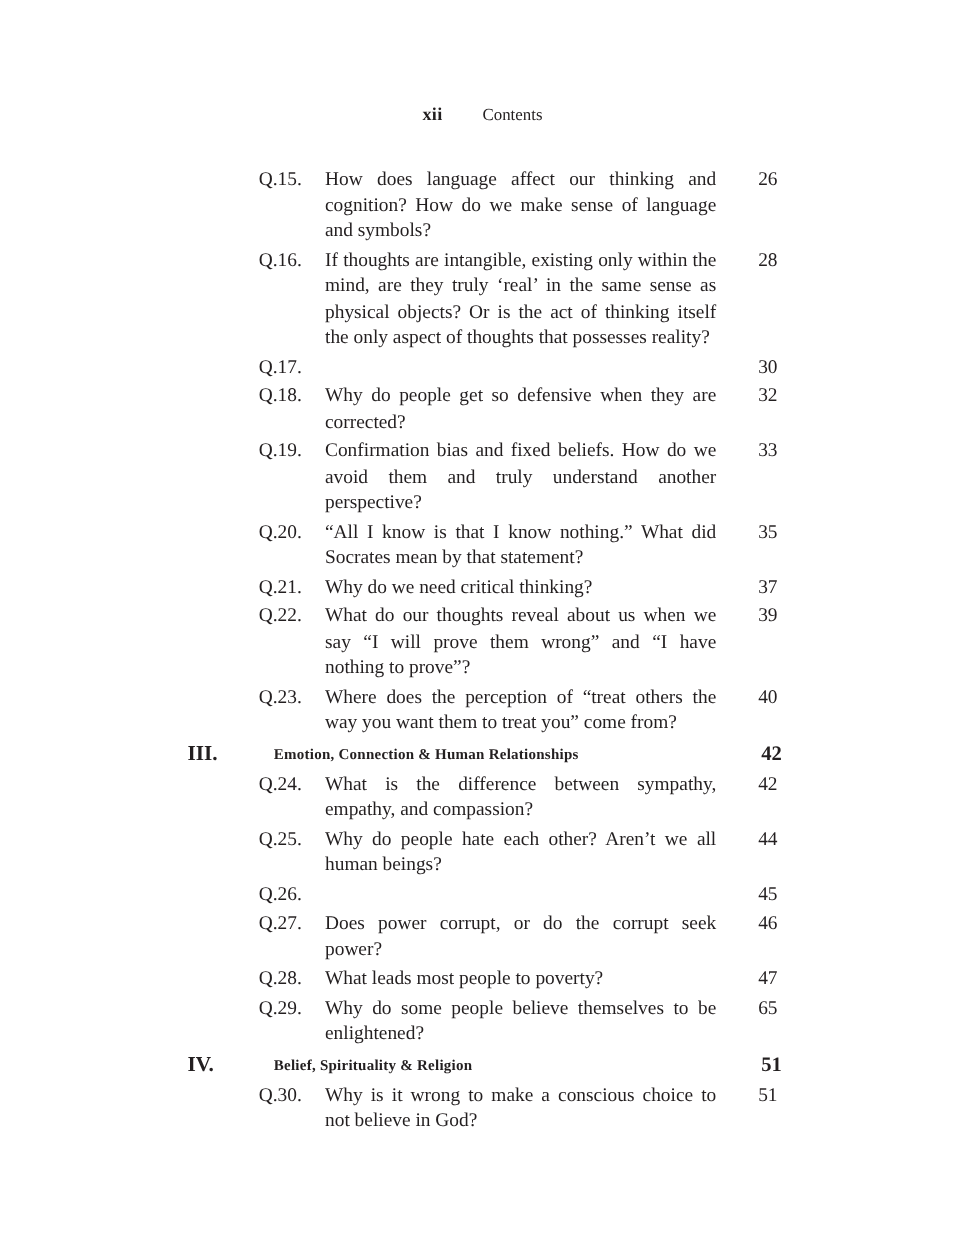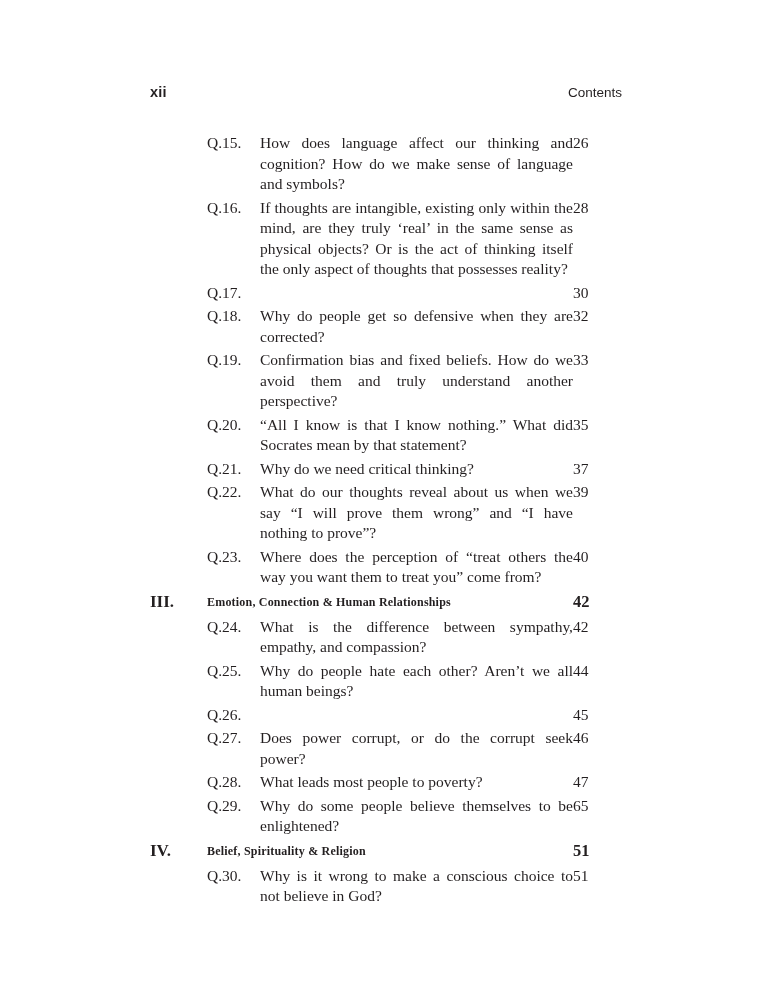--- a/index.html
+++ b/index.html
@@ -16,23 +16,23 @@
     color: #231f20;
   }
   .page {
     position: absolute;
     left: 150px;
     top: 84px;
     width: 472px;
   }
   .page-header {
     display: flex;
-    justify-content: space-between;
+    justify-content: center;
     align-items: baseline;
-    font-family: Liberation Sans, sans-serif;
+    font-family: Liberation Serif, serif;
     margin-bottom: 33px;
     gap: 32px;
   }
   .folio {
     font-weight: 700;
     font-size: 14.5px;
     letter-spacing: 0.2px;
   }
   .running-head {
     font-weight: 400;
@@ -53,37 +53,38 @@
   }
   .toc-row.question .q-text {
     grid-column: 3;
     font-size: 15.5px;
     line-height: 20.5px;
     text-align: justify;
   }
   .toc-row.section {
     margin-top: 2px;
     margin-bottom: 4px;
+    gap: 12px;
   }
   .toc-row.section .s-numeral {
     grid-column: 1;
     font-weight: 700;
     font-size: 17px;
     line-height: 22px;
   }
   .toc-row.section .s-title {
     grid-column: 2 / 4;
     font-weight: 700;
     font-size: 12px;
     line-height: 22px;
     letter-spacing: 0.2px;
   }
   .pg {
     grid-column: 4;
-    text-align: left;
+    text-align: right;
     align-self: start;
     font-size: 15.5px;
     line-height: 20.5px;
   }
   .toc-row.section .pg {
     font-weight: 700;
     font-size: 16.5px;
     line-height: 22px;
   }
 </style>

